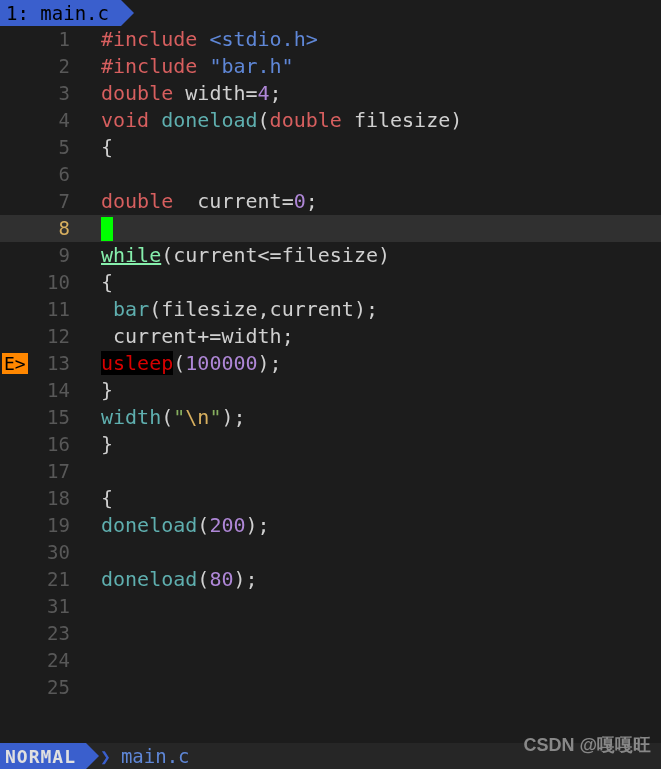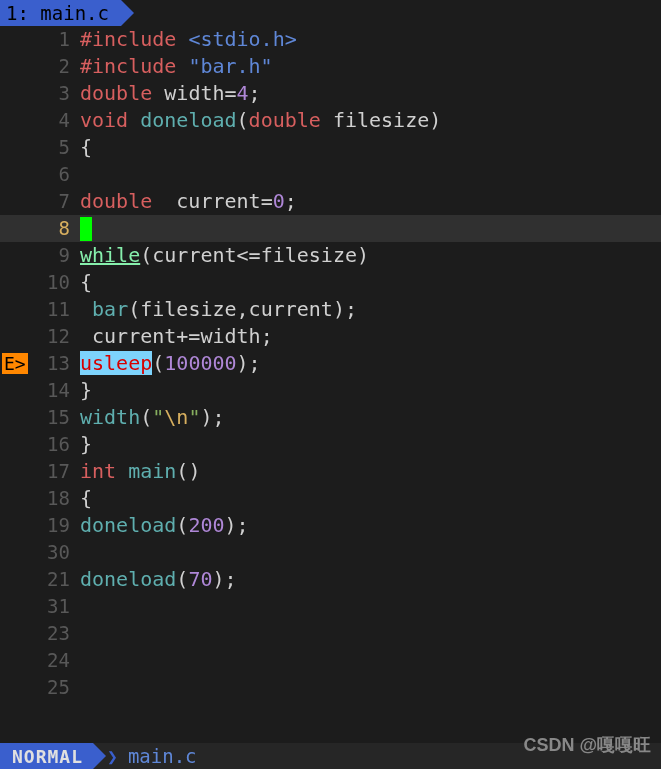--- a/index.html
+++ b/index.html
@@ -72,54 +72,55 @@
     width: 46px;
     text-align: right;
     padding-right: 10px;
     color: #585858;
     font-size: 19px;
   }
   .line.current .num-col { color: #d7af5f; }
   .content-col {
     flex: 1;
     white-space: pre;
+    margin-left: 21px;
   }
   .cursor-block {
     display: inline-block;
     width: 12px;
     height: 24px;
     background: #00ff00;
     vertical-align: middle;
     margin-top: -2px;
   }
   .tok-preproc { color: #d75f5f; }
   .tok-include-str { color: #5f87d7; }
   .tok-type { color: #d75f5f; }
   .tok-ident { color: #d0d0d0; }
   .tok-func { color: #5fafaf; }
   .tok-num { color: #af87d7; }
   .tok-punc { color: #d0d0d0; }
   .tok-string { color: #87af5f; }
   .tok-escape { color: #d7af5f; }
   .tok-key { color: #86efac; text-decoration: underline; }
   .hl-error {
-    background: #7dd3fc;
+    background: #000000;
     color: #d70000;
   }
   .statusline {
     display: flex;
     height: 26px;
     background: #262626;
     align-items: center;
     color: #808080;
   }
   .mode-seg {
     background: #3a5fcd;
     color: #e0e0e0;
-    padding: 0 10px 0 12px;
+    padding: 0 10px 0 5px;
     font-weight: bold;
     height: 100%;
     display: flex;
     align-items: center;
     position: relative;
     font-size: 18px;
     letter-spacing: 1px;
   }
   .mode-seg::after {
     content: "";
@@ -238,40 +239,39 @@
         <div class="content-col"><span class="tok-func">width</span><span class="tok-punc">(</span><span class="tok-string">"</span><span class="tok-escape">\n</span><span class="tok-string">"</span><span class="tok-punc">);</span></div>
       </div>
       <div class="line">
         <div class="sign-col"></div>
         <div class="num-col">16</div>
         <div class="content-col"><span class="tok-punc">}</span></div>
       </div>
       <div class="line">
         <div class="sign-col"></div>
         <div class="num-col">17</div>
-        <div class="content-col"><span class="tok-type">int </span><span class="tok-func">main</span><span class="tok-punc">()</span></div>
       </div>
       <div class="line">
         <div class="sign-col"></div>
         <div class="num-col">18</div>
         <div class="content-col"><span class="tok-punc">{</span></div>
       </div>
       <div class="line">
         <div class="sign-col"></div>
         <div class="num-col">19</div>
         <div class="content-col"><span class="tok-func">doneload</span><span class="tok-punc">(</span><span class="tok-num">200</span><span class="tok-punc">);</span></div>
       </div>
       <div class="line">
         <div class="sign-col"></div>
         <div class="num-col">30</div>
       </div>
       <div class="line">
         <div class="sign-col"></div>
         <div class="num-col">21</div>
-        <div class="content-col"><span class="tok-func">doneload</span><span class="tok-punc">(</span><span class="tok-num">70</span><span class="tok-punc">);</span></div>
+        <div class="content-col"><span class="tok-func">doneload</span><span class="tok-punc">(</span><span class="tok-num">80</span><span class="tok-punc">);</span></div>
       </div>
       <div class="line">
         <div class="sign-col"></div>
         <div class="num-col">31</div>
         <div class="content-col"></div>
       </div>
       <div class="line">
         <div class="sign-col"></div>
         <div class="num-col">23</div>
         <div class="content-col"></div>

